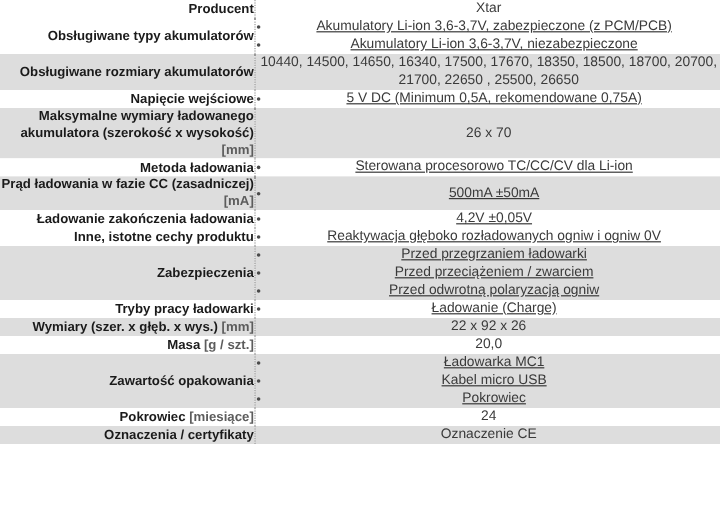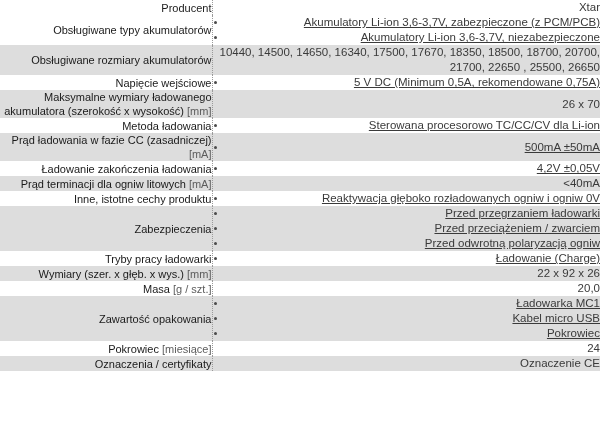--- a/index.html
+++ b/index.html
@@ -26,32 +26,32 @@
   #spec-table tr.row-even { background: #dddddd; }
 
   #spec-table td {
     padding: 0;
     vertical-align: middle;
   }
 
   td.spec-label {
     width: 212px;
     text-align: right;
-    font-weight: normal;
+    font-weight: bold;
     font-size: 11px;
     line-height: 14px;
     color: #1a1a1a;
     padding: 5px 8px 5px 4px;
     border-right: 1px dotted #9a9a9a;
     box-sizing: border-box;
   }
 
   td.spec-value {
     width: 388px;
-    text-align: right;
+    text-align: center;
     font-size: 11.5px;
     line-height: 15px;
     color: #3a3a3a;
     padding: 5px 4px 5px 6px;
     box-sizing: border-box;
   }
 
   td.spec-value .plain-value {
     display: block;
     padding-left: 2px;
@@ -137,26 +137,20 @@
         </td>
       </tr>
       <tr class="row-odd">
         <td class="spec-label"><span>Ładowanie zakończenia ładowania</span></td>
         <td class="spec-value">
           <ul>
             <li><span class="bullet-dot"></span><span>4,2V ±0,05V</span></li>
           </ul>
         </td>
       </tr>
-      <tr class="row-even">
-        <td class="spec-label"><span>Prąd terminacji dla ogniw litowych</span> <span class="label-unit">[mA]</span></td>
-        <td class="spec-value">
-          <span class="plain-value">&lt;40mA</span>
-        </td>
-      </tr>
       <tr class="row-odd">
         <td class="spec-label"><span>Inne, istotne cechy produktu</span></td>
         <td class="spec-value">
           <ul>
             <li><span class="bullet-dot"></span><span>Reaktywacja głęboko rozładowanych ogniw i ogniw 0V</span></li>
           </ul>
         </td>
       </tr>
       <tr class="row-even">
         <td class="spec-label"><span>Zabezpieczenia</span></td>

